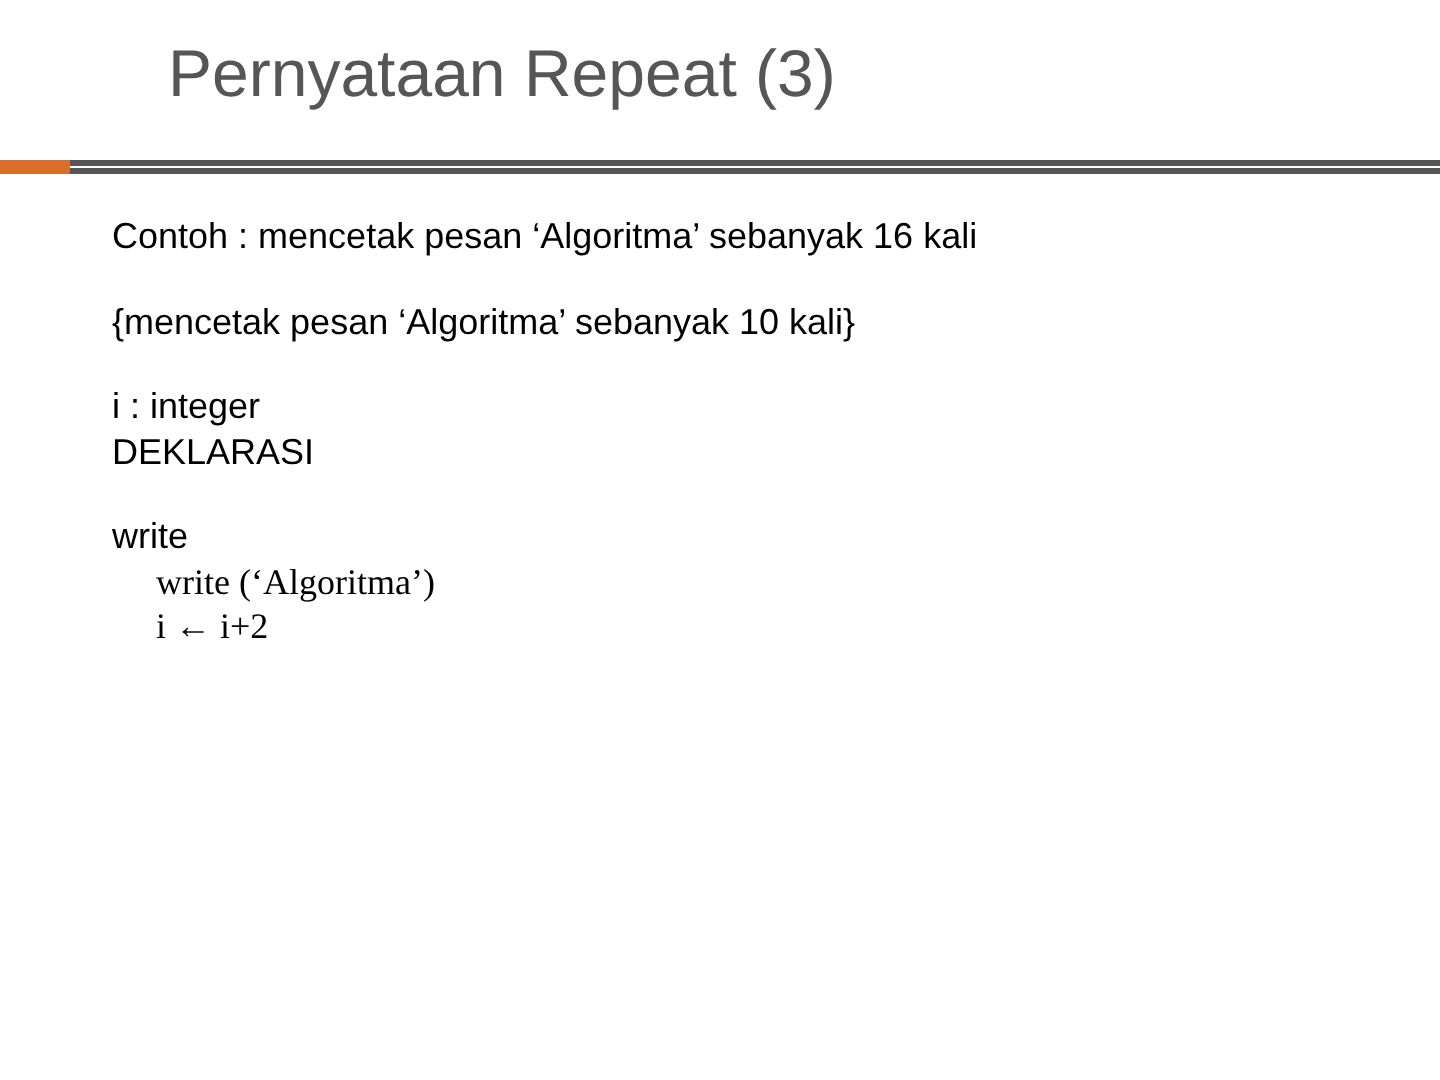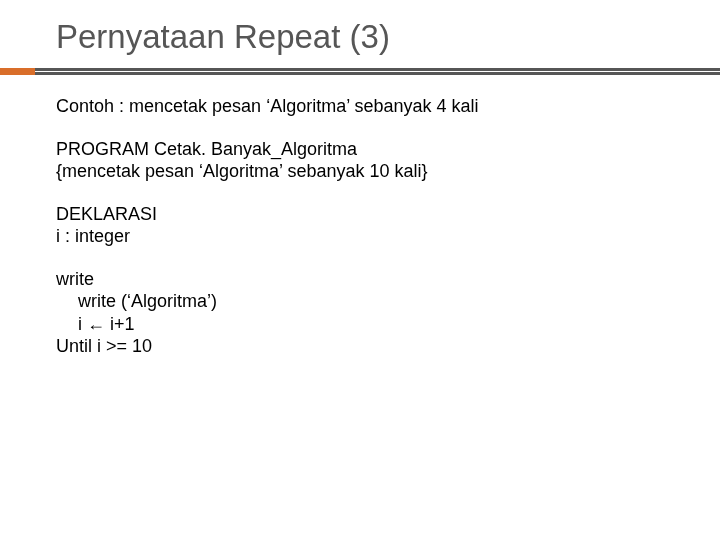--- a/index.html
+++ b/index.html
@@ -6,22 +6,22 @@
   html, body { width: 720px; height: 540px; background: #fff; font-family: Arial, Helvetica, sans-serif; }
   .slide {
     width: 720px;
     height: 540px;
     padding: 18px 0 0 0;
     position: relative;
   }
   .title {
     font-size: 33px;
     color: #565656;
-    padding-left: 56px;
-    margin-bottom: 12px;
+    padding-left: 84px;
+    margin-bottom: 24px;
     font-weight: 400;
   }
   .divider-row {
     display: flex;
     align-items: stretch;
     height: 7px;
     margin-bottom: 20px;
   }
   .divider-accent {
     width: 35px;
@@ -35,49 +35,47 @@
     height: 7px;
   }
   .content {
     padding-left: 56px;
     padding-right: 40px;
     font-size: 18px;
     color: #000;
     line-height: 1.25;
   }
   .block { margin-bottom: 20px; }
-  .indent { padding-left: 22px; }
+  .indent { padding-left: 22px; font-family: Liberation Serif, serif; }
 </style>
 </head>
 <body>
 
 <div class="slide">
 
   <h1 class="title">Pernyataan Repeat (3)</h1>
 
   <div class="divider-row">
     <div class="divider-accent"></div>
     <div class="divider-line"></div>
   </div>
 
   <div class="content">
 
-    <div class="block">Contoh : mencetak pesan ‘Algoritma’ sebanyak 4 kali</div>
+    <div class="block">Contoh : mencetak pesan ‘Algoritma’ sebanyak 16 kali</div>
 
     <div class="block">
-      <div>PROGRAM Cetak. Banyak_Algoritma</div>
       <div>{mencetak pesan ‘Algoritma’ sebanyak 10 kali}</div>
     </div>
 
     <div class="block">
+      <div>i : integer</div>
       <div>DEKLARASI</div>
-      <div>i : integer</div>
     </div>
 
     <div class="block">
       <div>write</div>
       <div class="indent">write (‘Algoritma’)</div>
-      <div class="indent">i ← i+1</div>
-      <div>Until i &gt;= 10</div>
+      <div class="indent">i ← i+2</div>
     </div>
 
   </div>
 </div>
 
 </body></html>

